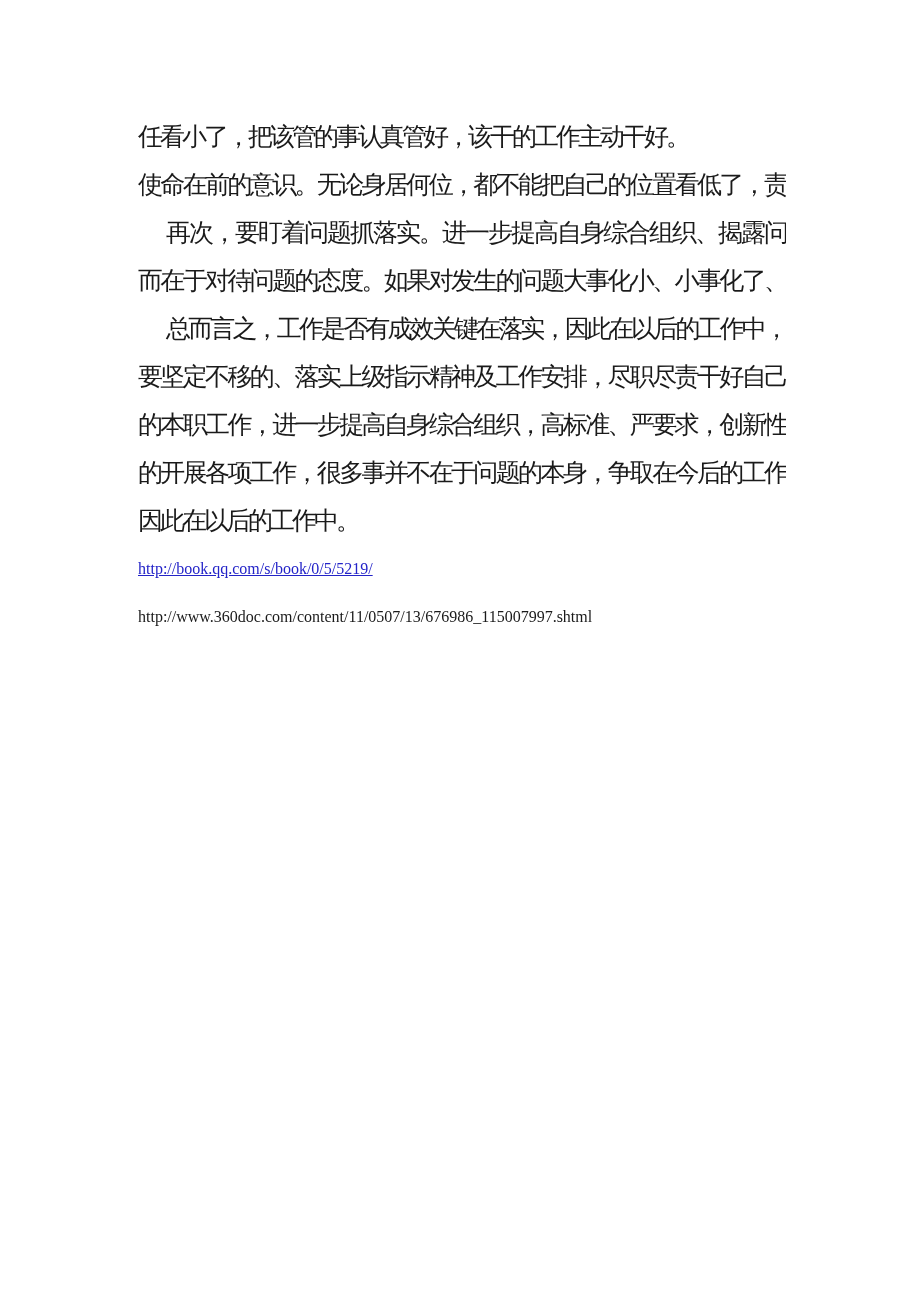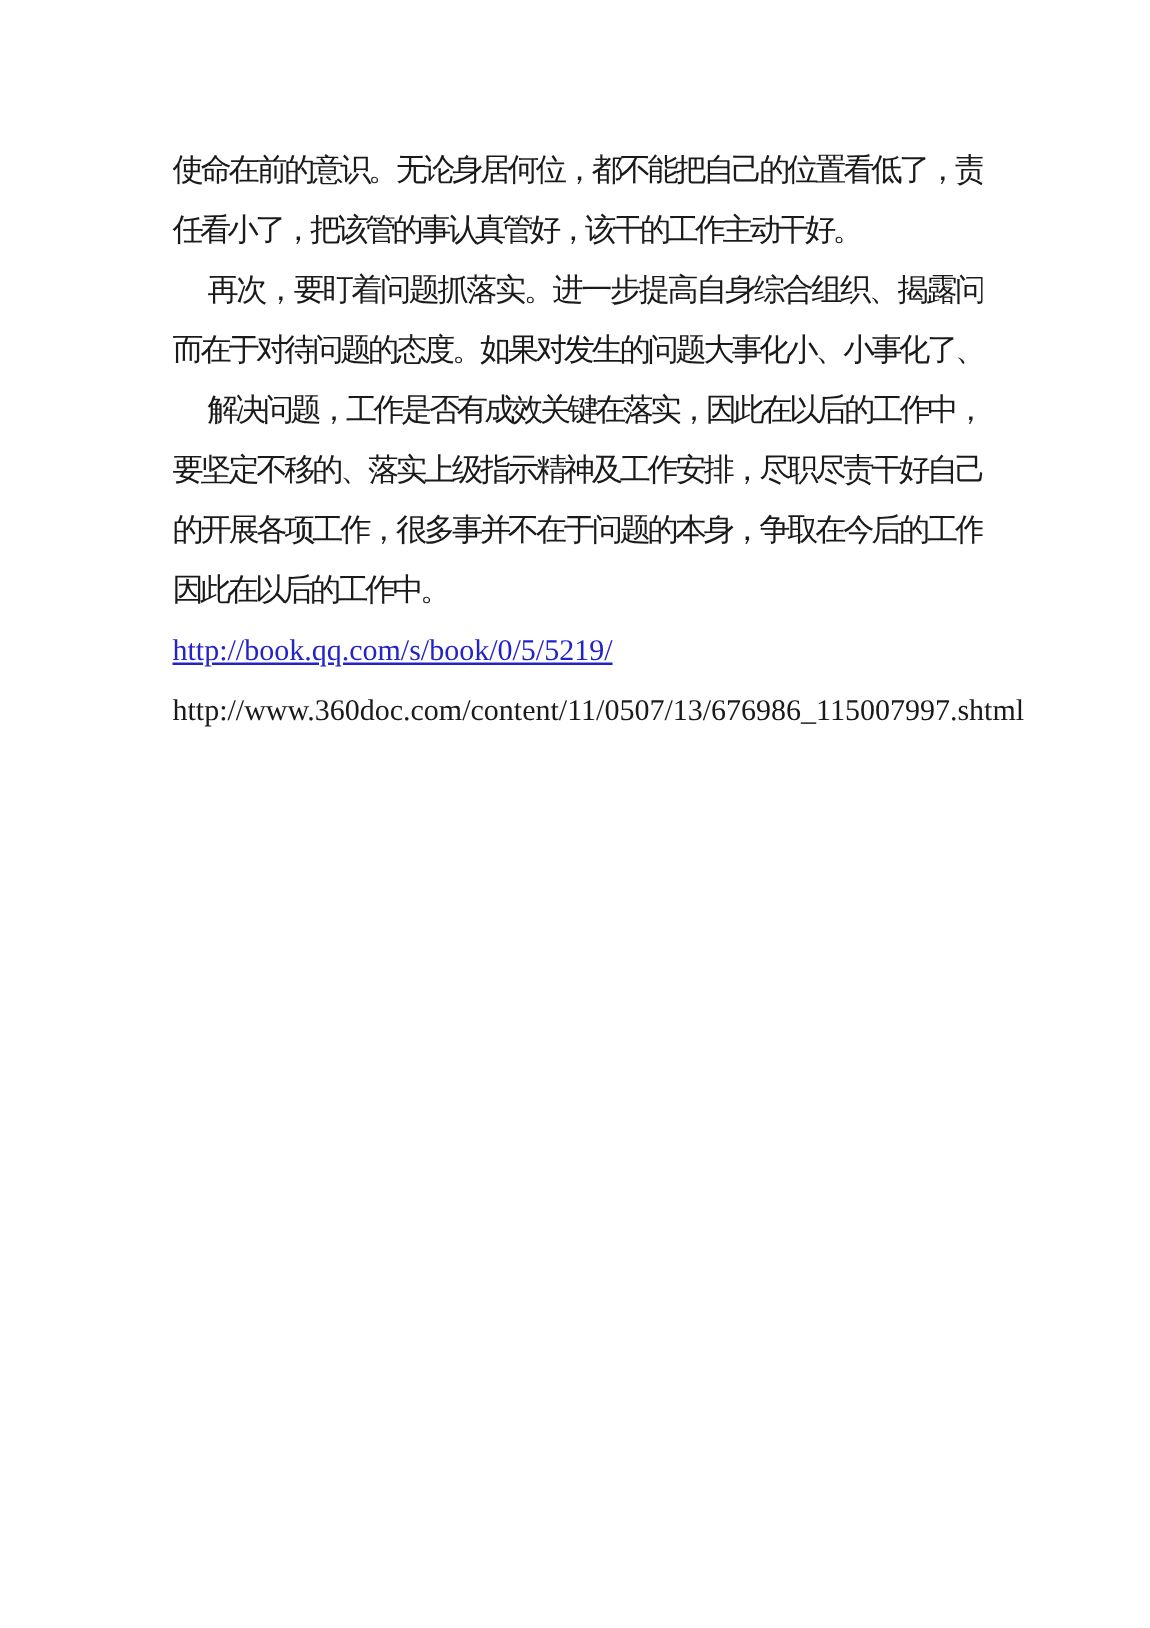--- a/index.html
+++ b/index.html
@@ -32,54 +32,55 @@
     white-space: nowrap;
   }
   .cn.full {
     white-space: normal;
     text-align: justify;
     text-align-last: justify;
   }
   .cn.indent { padding-left: 28px; }
   .bold { font-weight: 400; }
   .url-line {
-    font-size: 24px;
+    font-size: 16px;
     letter-spacing: 0;
     line-height: 48px;
     height: 48px;
     color: #1a1a1a;
     white-space: nowrap;
   }
   .hyperlink {
     color: #2323c8;
     text-decoration: underline;
     cursor: pointer;
   }
 </style>
 </head>
 <body>
 
 <div class="page">
   <div class="textblock">
 
     <div>
+      <div class="cn">任看小了，把该管的事认真管好，该干的工作主动干好。</div>
       <div class="cn full">使命在前的意识。无论身居何位，都不能把自己的位置看低了，责</div>
-      <div class="cn">任看小了，把该管的事认真管好，该干的工作主动干好。</div>
     </div>
 
     <div>
       <div class="cn full indent">
         <span class="bold">再次，要盯着问题抓落实。</span><span>进一步提高自身综合组织、揭露问</span>
       </div>
       <div class="cn full">而在于对待问题的态度。如果对发生的问题大事化小、小事化了、</div>
     </div>
 
     <div>
-      <div class="cn full indent">解决问题，工作是否有成效关键在落实，因此在以后的工作中，</div>
+      <div class="cn full indent">总而言之，工作是否有成效关键在落实，因此在以后的工作中，</div>
       <div class="cn full">要坚定不移的、落实上级指示精神及工作安排，尽职尽责干好自己</div>
+      <div class="cn full">的本职工作，进一步提高自身综合组织，高标准、严要求，创新性</div>
       <div class="cn full">的开展各项工作，很多事并不在于问题的本身，争取在今后的工作</div>
       <div class="cn">因此在以后的工作中。</div>
     </div>
 
     <div class="url-line">
       <a class="hyperlink">http://book.qq.com/s/book/0/5/5219/</a>
     </div>
     <div class="url-line">http://www.360doc.com/content/11/0507/13/676986_115007997.shtml</div>
 
   </div>

